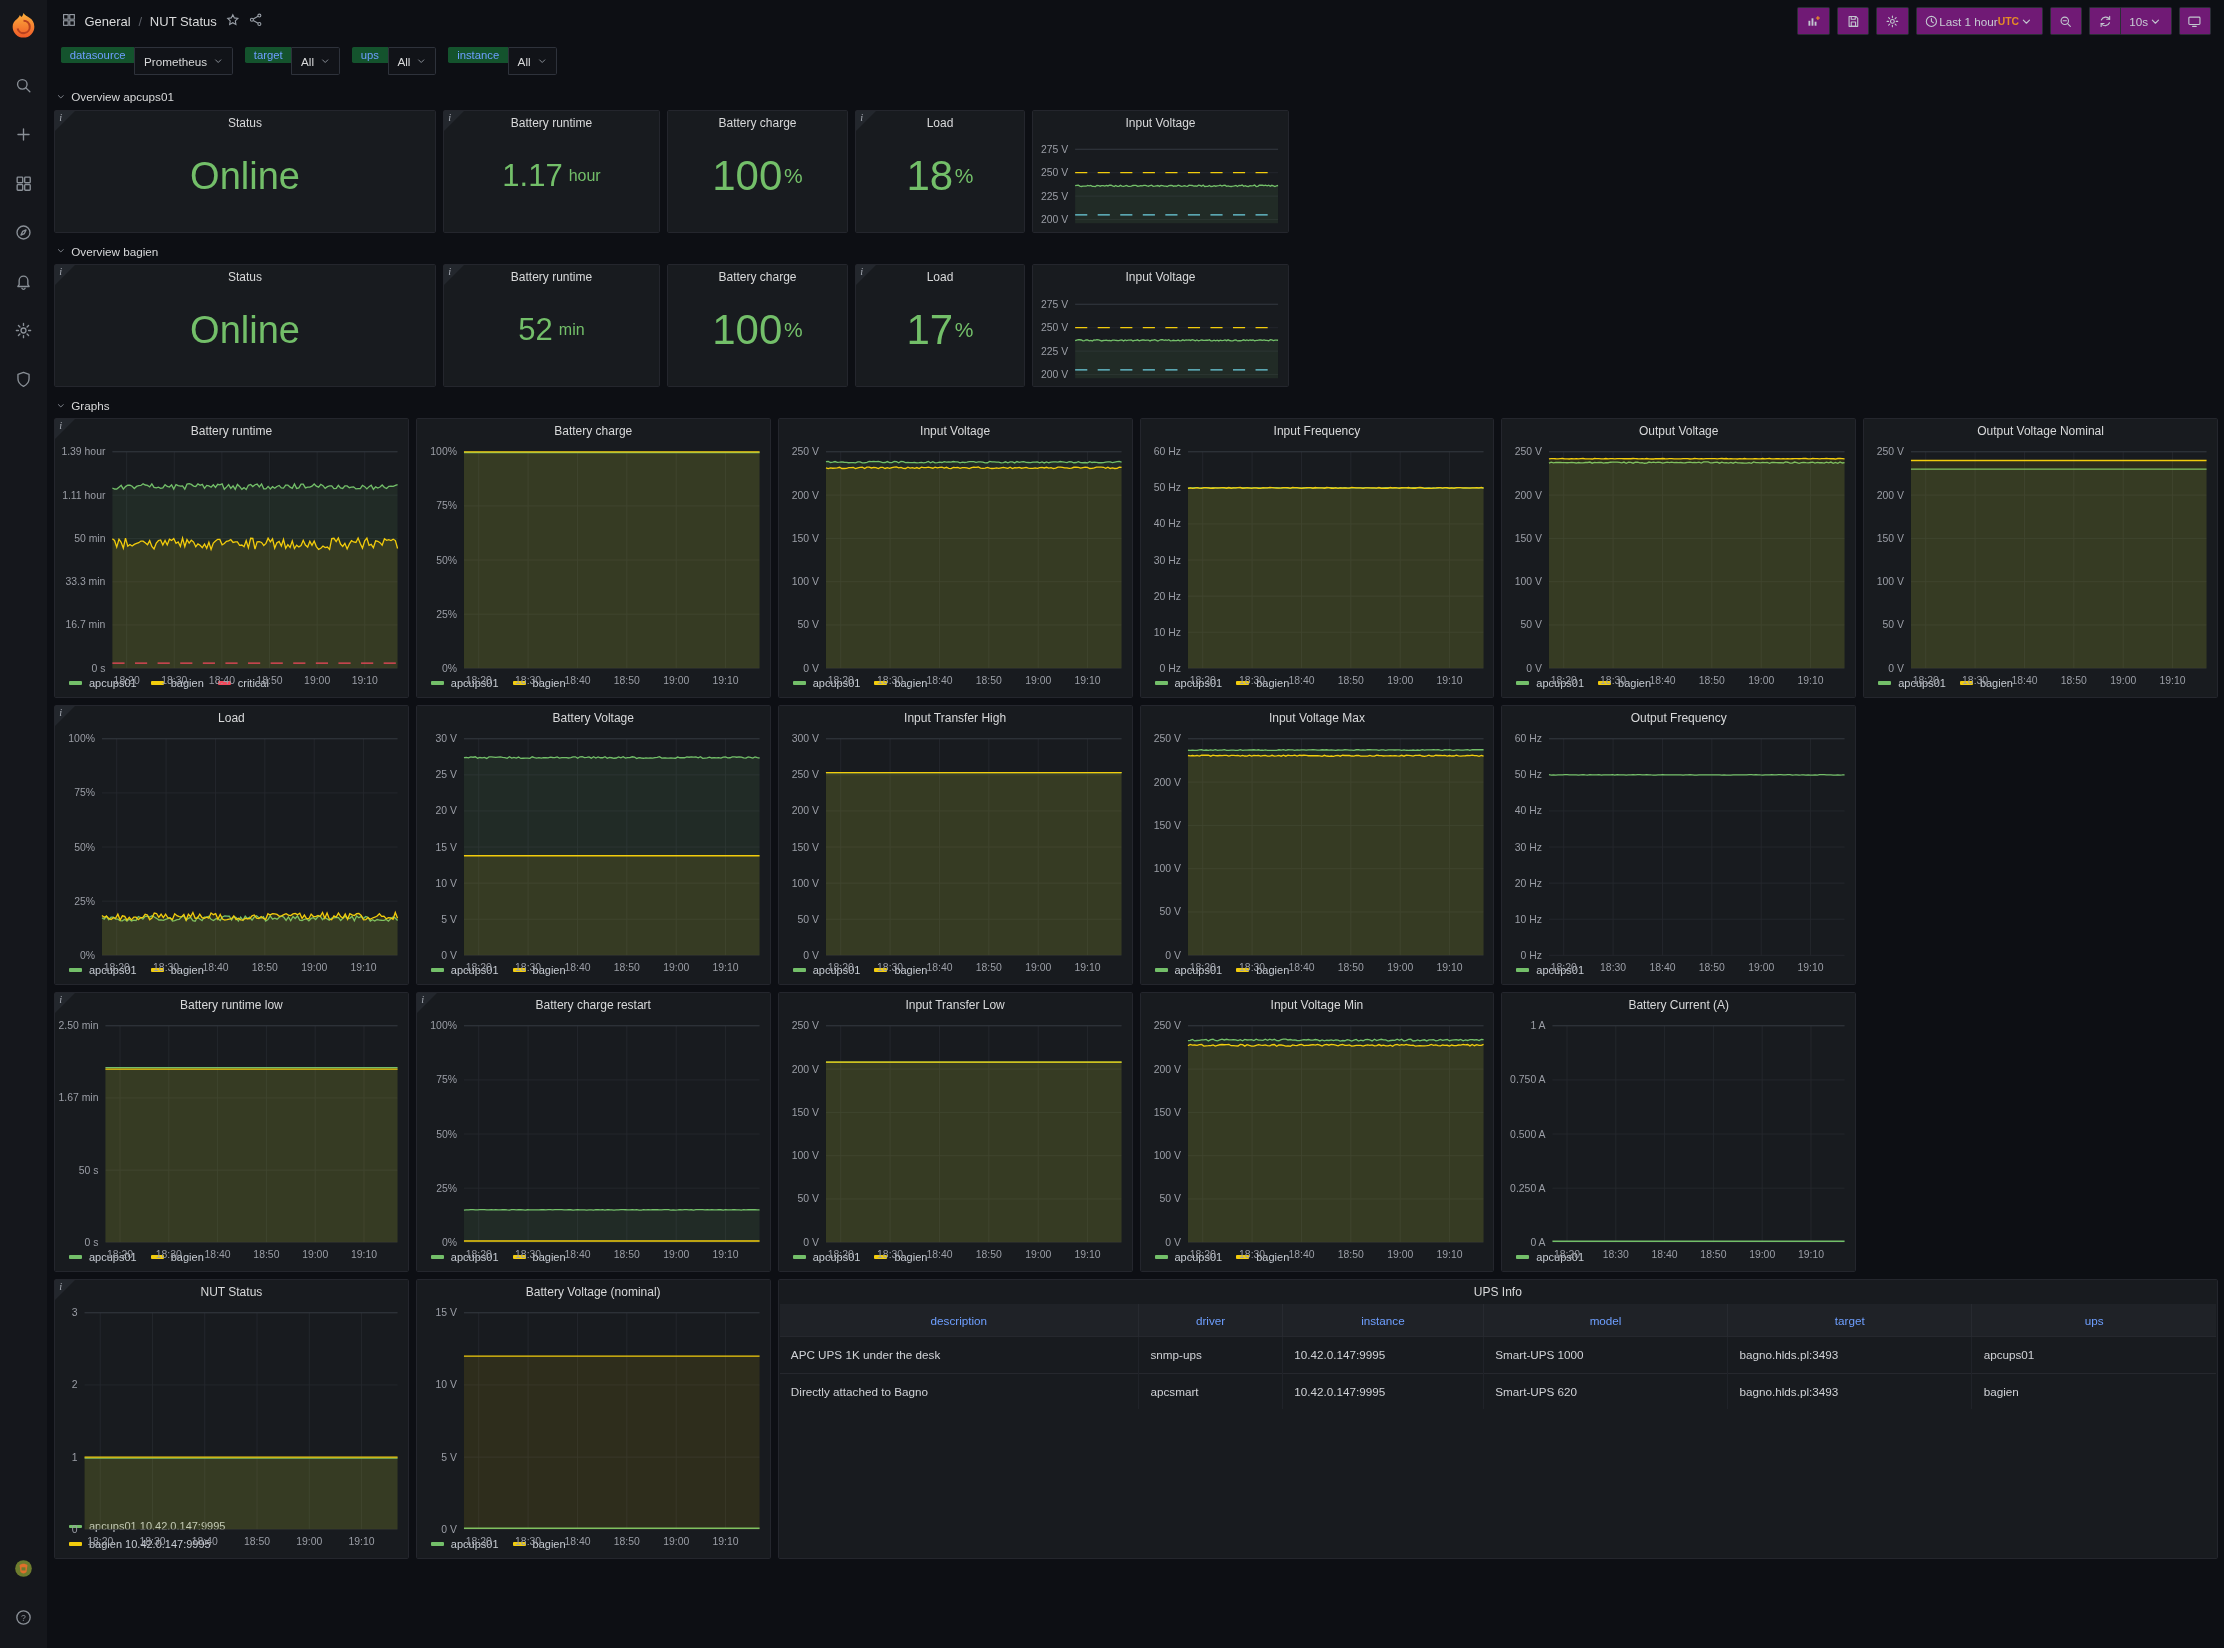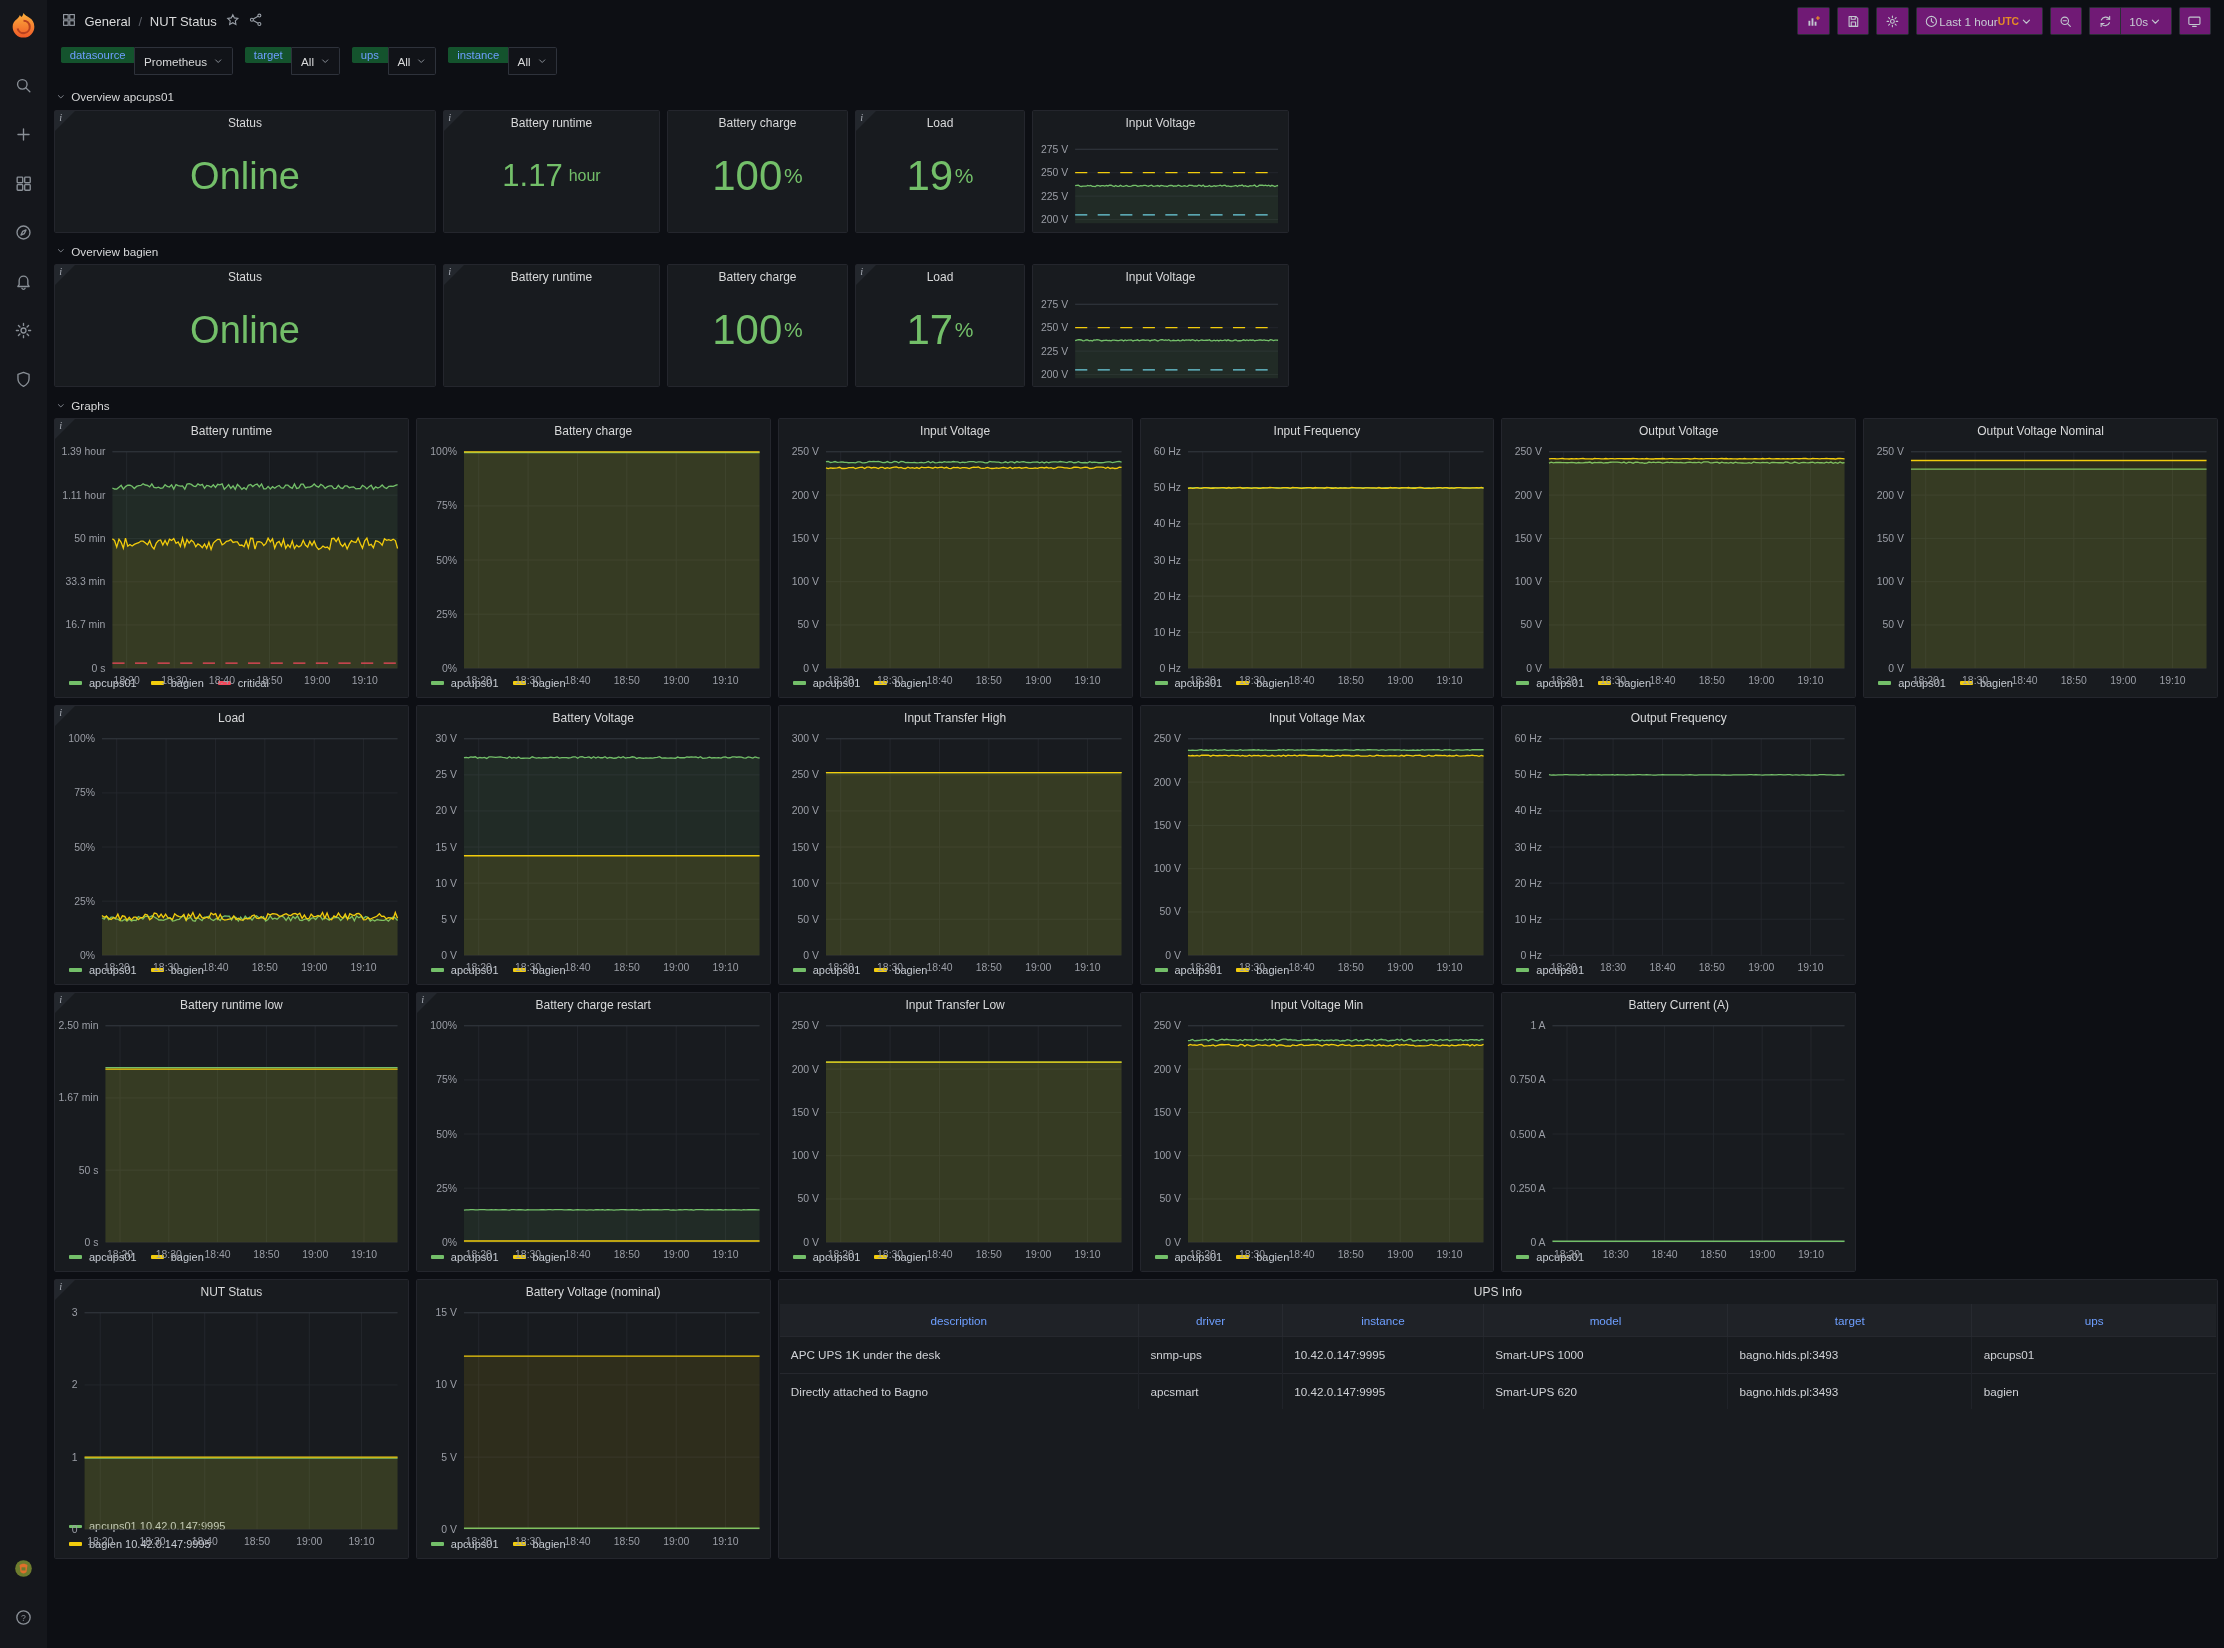--- a/index.html
+++ b/index.html
@@ -328,21 +328,21 @@
               <span class="big">100</span>
               <span class="unit">%</span>
             </div>
         </div>
         <div class="panel stat w-load stat-pct">
           <div class="corner">
               <span class="i">i</span>
             </div>
           <div class="p-title">Load</div>
           <div class="stat-val">
-              <span class="big">19</span>
+              <span class="big">18</span>
               <span class="unit">%</span>
             </div>
         </div>
         <div class="panel mini w-mini">
           <div class="p-title">Input Voltage</div>
           <div class="plot"><svg width="256" height="98" viewBox="0 0 294 113">
                 <line x1="48" y1="17.569767441860463" x2="282" y2="17.569767441860463" stroke="#3a3f47" stroke-width="1"></line>
                 <text x="40" y="21.569767441860463" text-anchor="end" fill="#9b9ea6" font-size="12">275 V</text>
                 <line x1="48" y1="44.604651162790695" x2="282" y2="44.604651162790695" stroke="#25282e" stroke-width="1"></line>
                 <text x="40" y="48.604651162790695" text-anchor="end" fill="#9b9ea6" font-size="12">250 V</text>
@@ -372,20 +372,24 @@
           <div class="p-title">Status</div>
           <div class="stat-val">
               <span class="big">Online</span>
             </div>
         </div>
         <div class="panel stat w-runtime stat-mid">
           <div class="corner">
               <span class="i">i</span>
             </div>
           <div class="p-title">Battery runtime</div>
+          <div class="stat-val">
+              <span class="big">52</span>
+              <span class="unit">min</span>
+            </div>
         </div>
         <div class="panel stat w-charge stat-pct">
           <div class="p-title">Battery charge</div>
           <div class="stat-val">
               <span class="big">100</span>
               <span class="unit">%</span>
             </div>
         </div>
         <div class="panel stat w-load stat-pct">
           <div class="corner">

